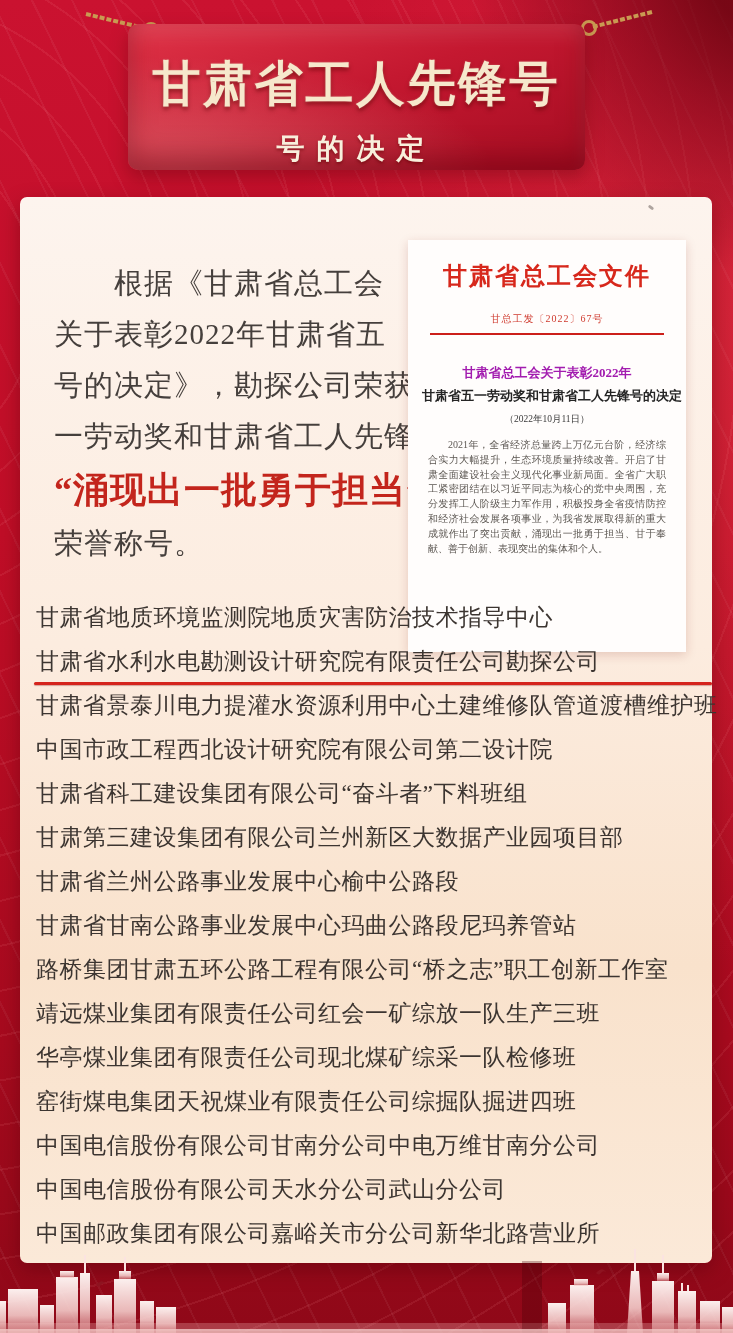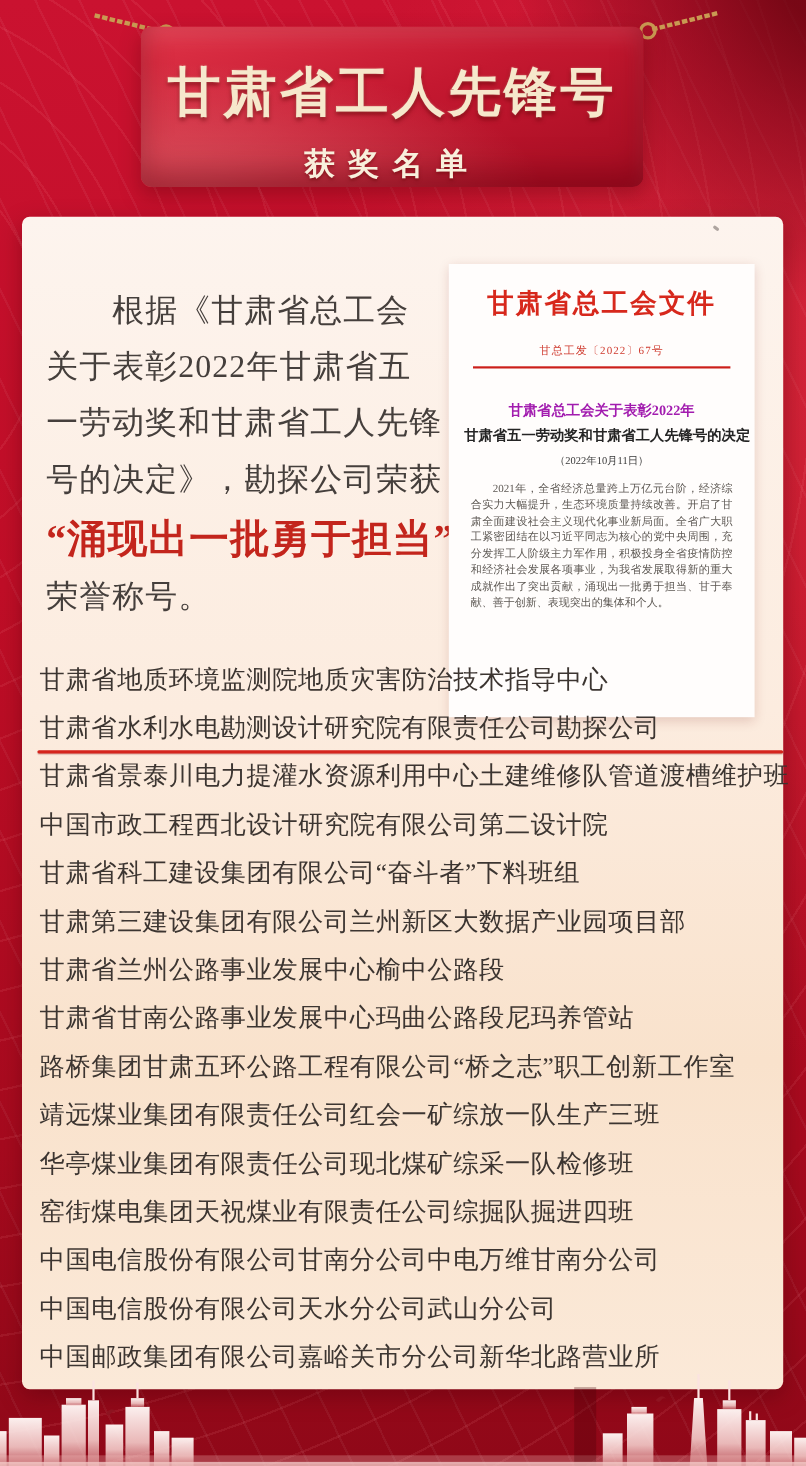--- a/index.html
+++ b/index.html
@@ -27,21 +27,21 @@
       color:#f6e8cc;text-shadow:0 3px 4px rgba(90,0,0,.55), 0 0 2px rgba(255,240,210,.4);}
   .banner-subtitle{margin-top:14px;font-size:28px;font-weight:bold;letter-spacing:12px;
       color:#f8efdc;text-shadow:0 2px 3px rgba(90,0,0,.5);}
   
   .card{position:absolute;left:20px;top:197px;width:692px;height:1066px;border-radius:7px;
       background:linear-gradient(180deg,#fdf4ee 0%,#fcecdf 42%,#f9e2cc 72%,#fbe9d8 100%);
       box-shadow:0 7px 20px rgba(80,0,10,.4);}
   .artifact-dot{position:absolute;left:628px;top:9px;width:6px;height:3px;border-radius:2px;
       background:#938a84;opacity:.75;transform:rotate(38deg);}
   
-  .intro{position:absolute;left:22px;top:61px;width:372px;color:#453f3c;}
+  .intro{position:absolute;left:34px;top:61px;width:372px;color:#453f3c;}
   .intro .ln{height:51px;line-height:51px;font-size:29px;letter-spacing:1px;white-space:nowrap;}
   .intro .ln.indent{padding-left:60px;}
   .intro .hl{height:56px;line-height:56px;font-size:36px;font-weight:bold;color:#c3251c;
              letter-spacing:1px;white-space:nowrap;}
   
   .doc{position:absolute;left:388px;top:43px;width:278px;height:412px;background:#fffdfc;
        box-shadow:0 3px 10px rgba(120,30,20,.18);text-align:center;overflow:hidden;}
   .doc-masthead{margin-top:20px;font-size:24px;font-weight:bold;letter-spacing:2px;color:#d7281c;}
   .doc-number{margin-top:20px;font-size:10px;color:#cf3a2e;letter-spacing:1px;}
   .doc-rule{margin:7px auto 0;width:234px;height:2px;background:#cc1f1a;}
@@ -70,32 +70,32 @@
     <path d="M86 14 L148 29" stroke="#c99a52" stroke-width="4" stroke-dasharray="5 2" fill="none"></path>
     <circle cx="151" cy="30" r="6.5" fill="none" stroke="#c99a52" stroke-width="3"></circle>
     <path d="M158 32 L166 34" stroke="#b98c47" stroke-width="4" fill="none"></path>
     <path d="M652 12 L592 27" stroke="#c99a52" stroke-width="4" stroke-dasharray="5 2" fill="none"></path>
     <circle cx="589" cy="28" r="6.5" fill="none" stroke="#c99a52" stroke-width="3"></circle>
     <path d="M575 31 L583 29" stroke="#b98c47" stroke-width="4" fill="none"></path>
   </svg>
 
   <div class="banner">
     <div class="banner-title">甘肃省工人先锋号</div>
-    <div class="banner-subtitle">获奖名单</div>
+    <div class="banner-subtitle">号的决定</div>
   </div>
 
   <div class="card">
 
     <div class="artifact-dot"></div>
 
     <div class="intro">
       <div class="ln indent">根据《甘肃省总工会</div>
       <div class="ln">关于表彰2022年甘肃省五</div>
+      <div class="ln">号的决定》，勘探公司荣获</div>
       <div class="ln">一劳动奖和甘肃省工人先锋</div>
-      <div class="ln">号的决定》，勘探公司荣获</div>
       <div class="hl">“涌现出一批勇于担当”</div>
       <div class="ln">荣誉称号。</div>
     </div>
 
     <div class="doc">
       <div class="doc-masthead">甘肃省总工会文件</div>
       <div class="doc-number">甘总工发〔2022〕67号</div>
       <div class="doc-rule"></div>
       <div class="doc-title1">甘肃省总工会关于表彰2022年</div>
       <div class="doc-title2">甘肃省五一劳动奖和甘肃省工人先锋号的决定</div>

